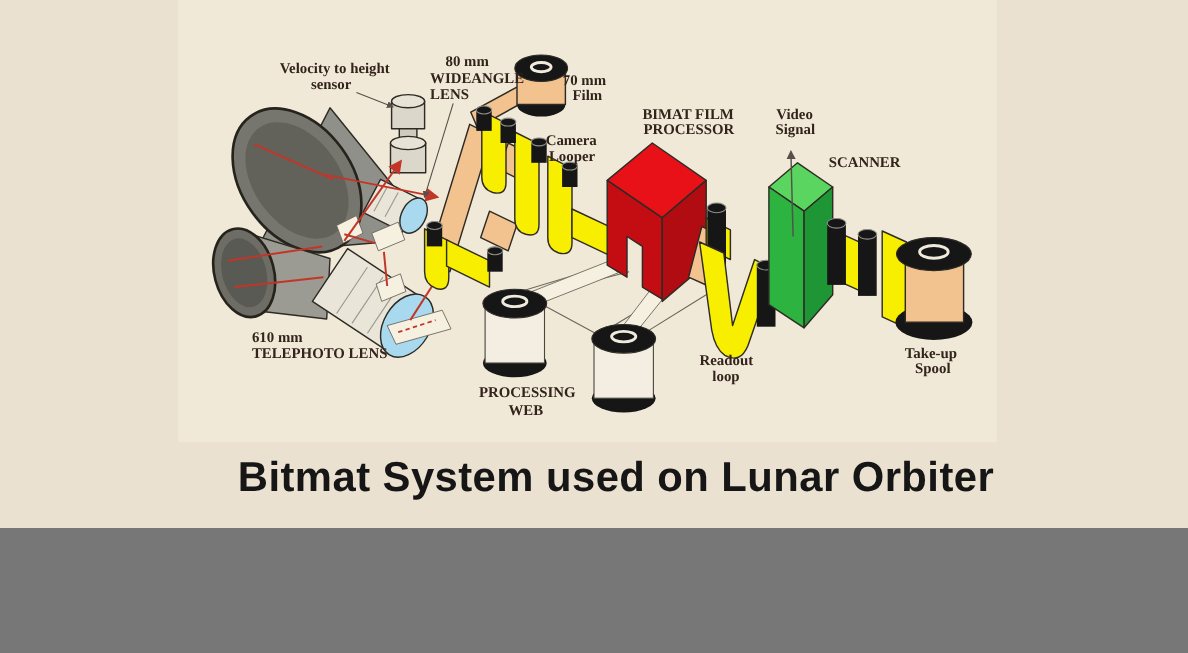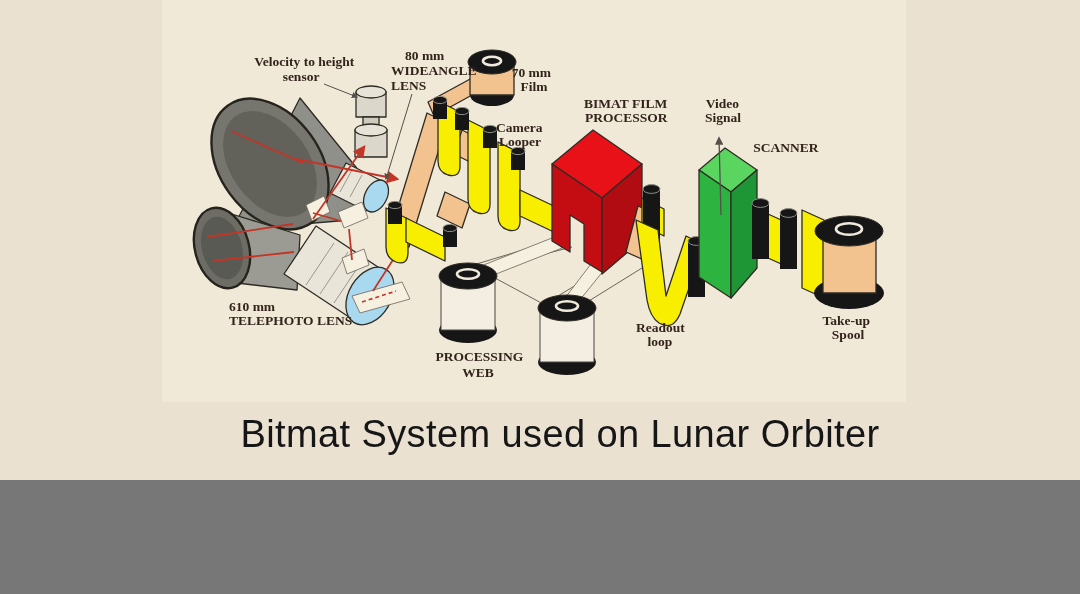--- a/index.html
+++ b/index.html
@@ -24,21 +24,21 @@
   .web{fill:#f6f0e1;stroke:#6b655a;stroke-width:.8;}
   .red{stroke:var(--arrow-red,#c23527);stroke-width:1.8;fill:none;}
   .red-dash{stroke:var(--arrow-red,#c23527);stroke-width:1.6;fill:none;stroke-dasharray:4 3;}
   .lbl{font-family:"Liberation Serif",serif;font-weight:bold;font-size:13.5px;fill:var(--label-color,#32231b);}
   .mid{text-anchor:middle;}
   .ring{fill:none;stroke:#efeadb;stroke-width:2.6;}
 
   
   .caption{
     position:absolute;left:160px;top:413px;width:800px;text-align:center;
-    font-size:38px;font-weight:400;letter-spacing:.4px;
+    font-size:38px;font-weight:700;letter-spacing:.4px;
     color:var(--caption-color,#161616);
   }
   .moon{
     position:absolute;left:15px;top:412px;width:182px;height:182px;border-radius:50%;
     background:
       radial-gradient(circle at 62% 28%, rgba(255,255,255,.28), rgba(0,0,0,0) 42%),
       radial-gradient(circle at 28% 68%, rgba(92,86,74,.18) 0 16%, rgba(0,0,0,0) 17%),
       radial-gradient(circle at 76% 58%, rgba(92,86,74,.15) 0 9%, rgba(0,0,0,0) 10%),
       radial-gradient(circle at 55% 86%, rgba(92,86,74,.20) 0 7%, rgba(0,0,0,0) 8%),
       radial-gradient(circle at 42% 22%, rgba(100,94,84,.17) 0 6%, rgba(0,0,0,0) 7%),

